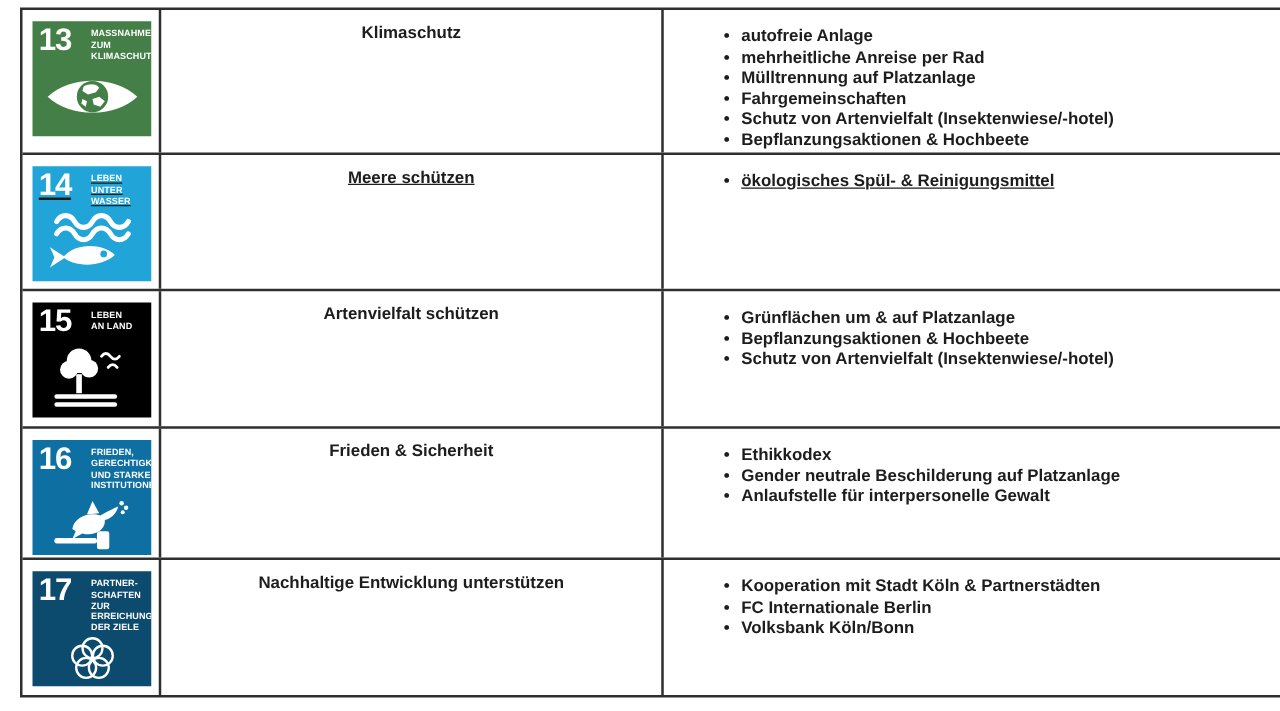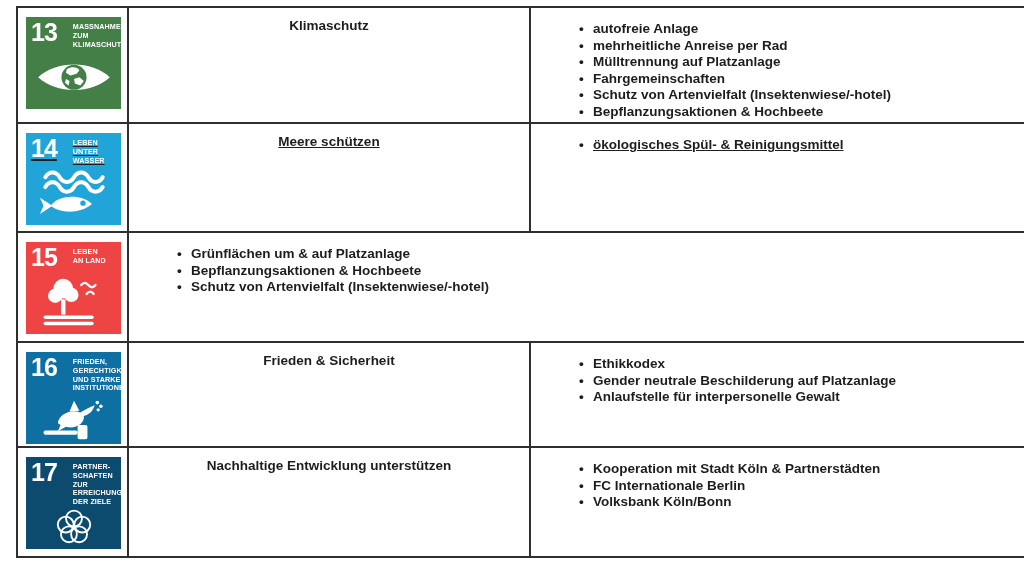--- a/index.html
+++ b/index.html
@@ -86,37 +86,40 @@
       </div>
       <div class="cell bullets-cell">
         <ul>
           <li>ökologisches Spül- &amp; Reinigungsmittel</li>
         </ul>
       </div>
     </div>
 
     <div class="row r3">
       <div class="cell icon-cell">
-        <div class="sdg-icon" style="background-color: #ef4444; color: rgb(92, 190, 47);">
+        <div class="sdg-icon" style="background-color: #000000; color: rgb(92, 190, 47);">
           <div class="sdg-head">
             <span class="sdg-num">15</span>
             <span class="sdg-title">LEBEN
 AN LAND</span>
           </div>
           <svg class="sdg-glyph" viewBox="0 0 96 58">
             <circle cx="36" cy="16" r="11" fill="#fff"></circle>
             <circle cx="27" cy="24" r="8" fill="#fff"></circle>
             <circle cx="45" cy="23" r="8" fill="#fff"></circle>
             <rect x="33.5" y="28" width="5" height="17" fill="#fff"></rect>
             <path d="M56 12 q4 -5 8 0 q4 5 8 0" stroke="#fff" stroke-width="2.5" fill="none" stroke-linecap="round"></path>
             <path d="M62 22 q4 -5 8 0" stroke="#fff" stroke-width="2.5" fill="none" stroke-linecap="round"></path>
             <rect x="14" y="46" width="56" height="4" rx="2" fill="#fff"></rect>
             <rect x="14" y="53" width="56" height="4" rx="2" fill="#fff"></rect>
           </svg>
         </div>
+      </div>
+      <div class="cell goal-cell">
+        <div class="goal">Artenvielfalt schützen</div>
       </div>
       <div class="cell bullets-cell">
         <ul>
           <li>Grünflächen um &amp; auf Platzanlage</li>
           <li>Bepflanzungsaktionen &amp; Hochbeete</li>
           <li>Schutz von Artenvielfalt (Insektenwiese/-hotel)</li>
         </ul>
       </div>
     </div>
 

